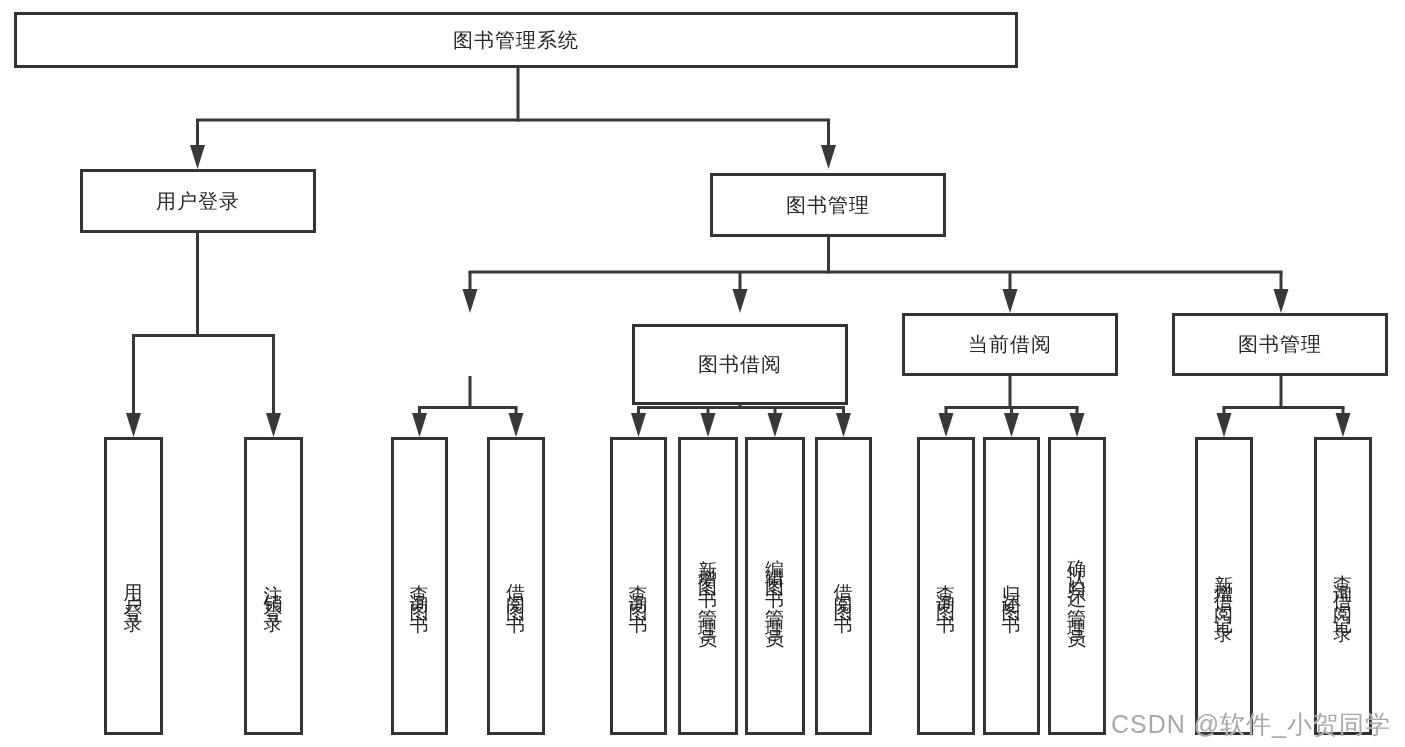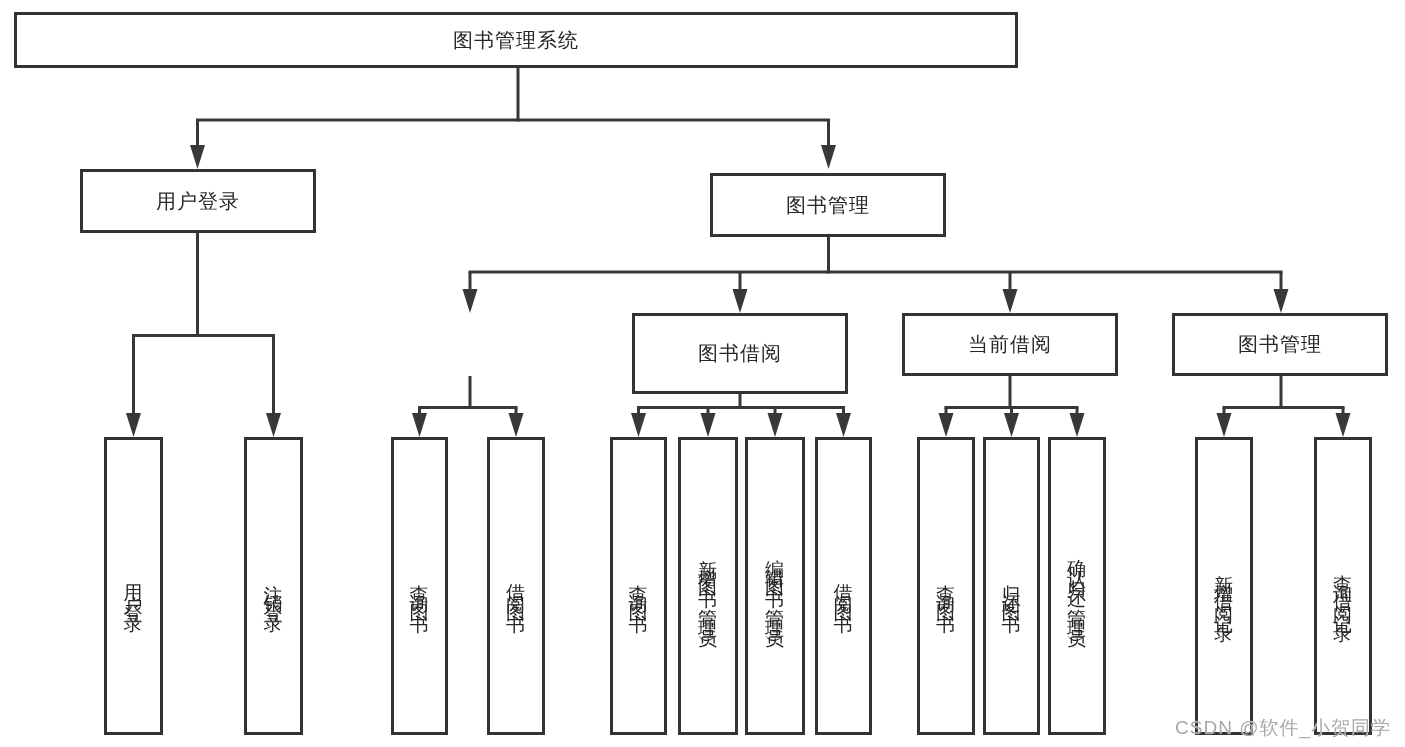--- a/index.html
+++ b/index.html
@@ -38,21 +38,21 @@
   }
   svg.connectors{
     position:absolute;left:0;top:0;
     pointer-events:none;
   }
   svg.connectors line{stroke:var(--line);stroke-width:3;}
   svg.connectors polygon{fill:var(--line);}
   .watermark{
     position:absolute;
     right:14px;bottom:6px;
-    font-size:19px;
+    font-size:25px;
     color:var(--wm);
     letter-spacing:1px;
     z-index:5;
     text-shadow:0 0 1px #ffffff;
   }
 </style>
 </head>
 <body>
 
 <div class="stage">
@@ -137,21 +137,21 @@
     <span>图书管理系统</span>
   </div>
 
   <div class="node" style="left:80px;top:169px;width:236px;height:64px;">
     <span>用户登录</span>
   </div>
   <div class="node" style="left:710px;top:173px;width:236px;height:64px;">
     <span>图书管理</span>
   </div>
 
-  <div class="node" style="left:632px;top:313px;width:216px;height:81px;">
+  <div class="node" style="left:632px;top:324px;width:216px;height:81px;">
     <span>图书借阅</span>
   </div>
   <div class="node" style="left:902px;top:313px;width:216px;height:63px;">
     <span>当前借阅</span>
   </div>
   <div class="node" style="left:1172px;top:313px;width:216px;height:63px;">
     <span>图书管理</span>
   </div>
 
   <div class="node leaf" style="left:104px;top:437px;width:59px;height:298px;">

